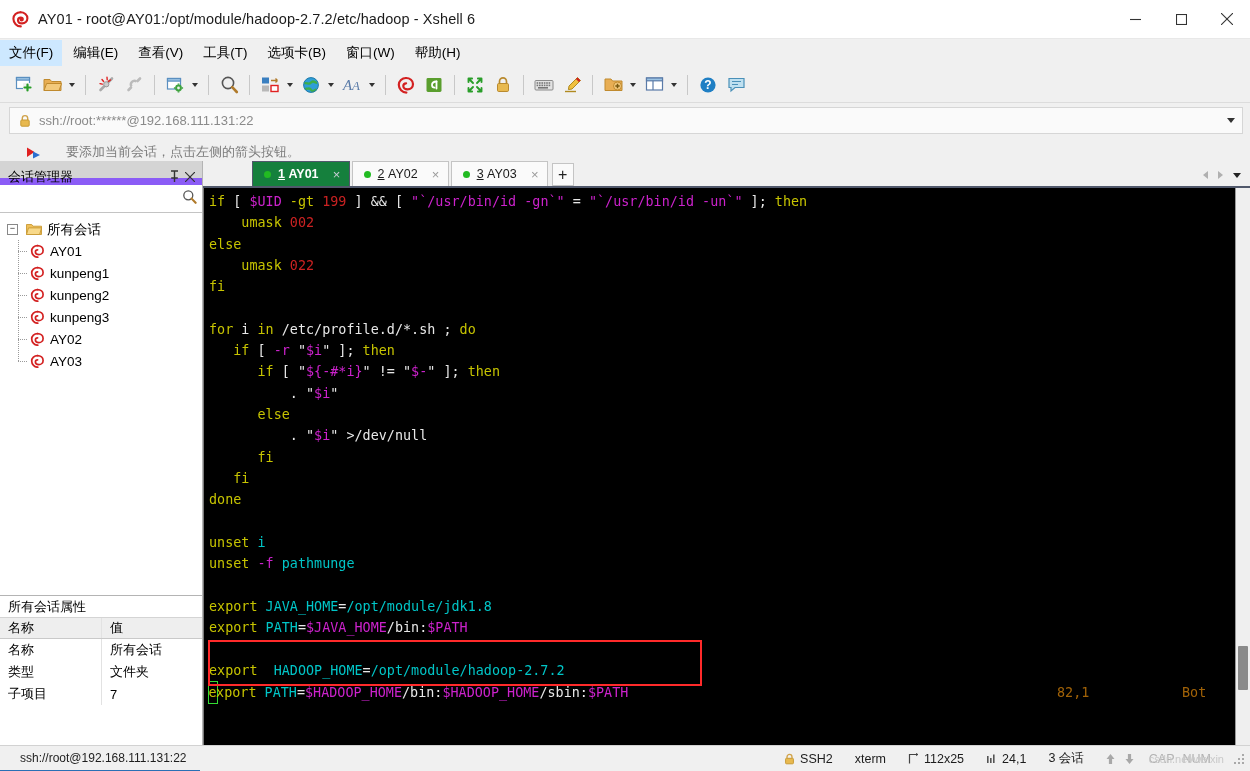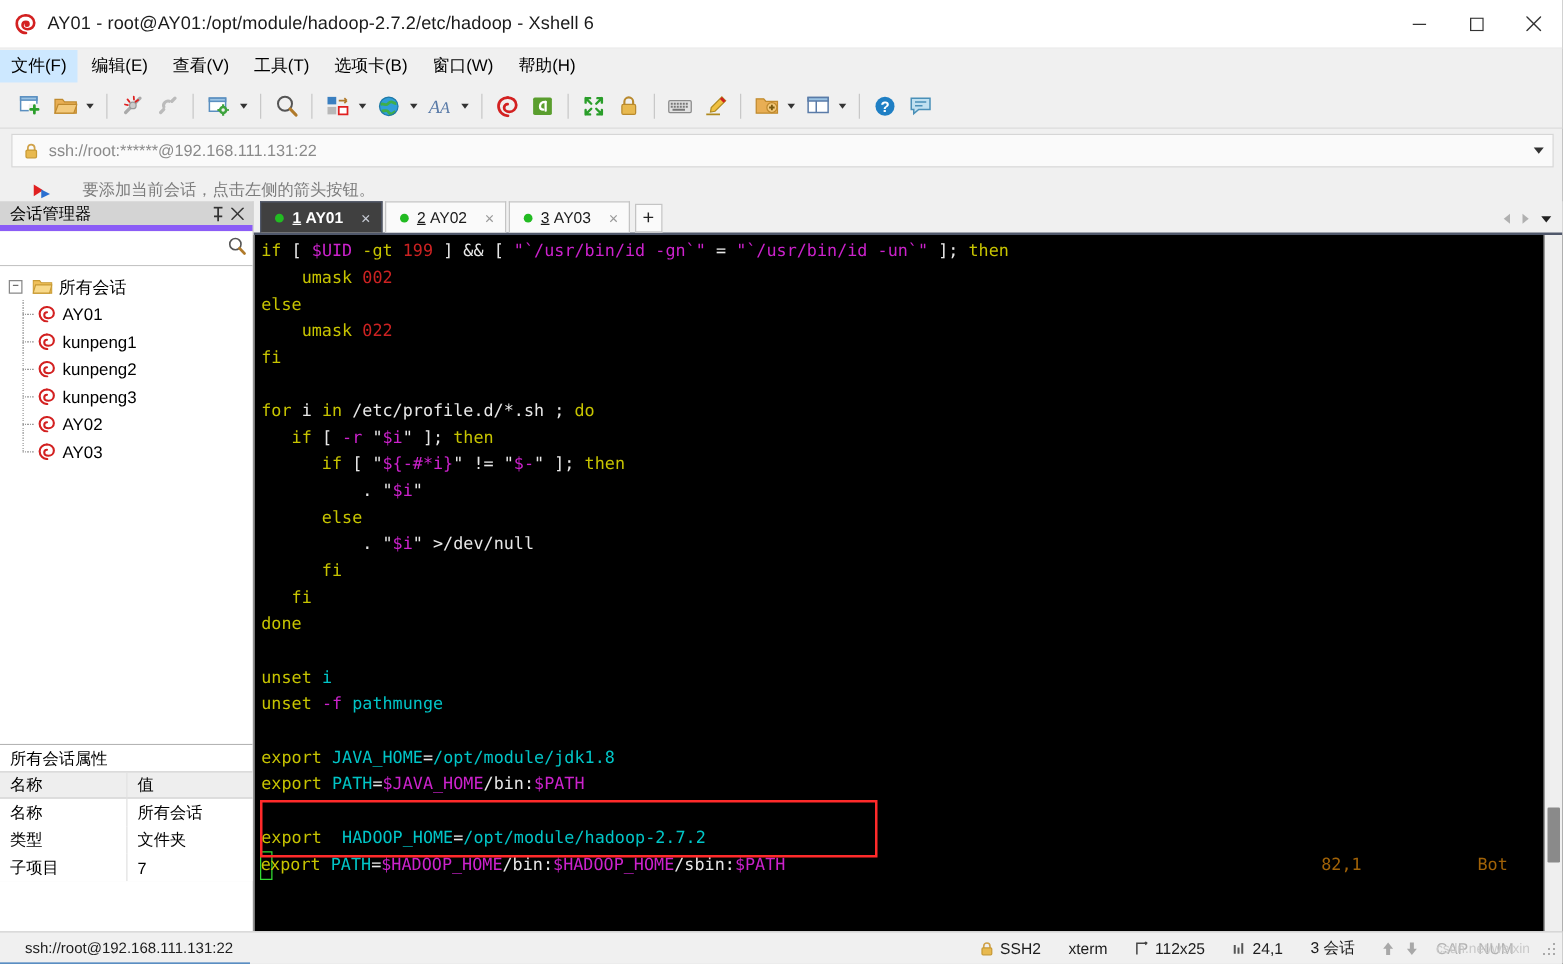--- a/index.html
+++ b/index.html
@@ -121,23 +121,23 @@
   
   .sidebar {
     width: 203px; min-width: 203px;
     display: flex; flex-direction: column;
     background: #f0f0f0;
     border-right: 1px solid #b4b4b4;
   }
   .sb-header {
     height: 24px; min-height: 24px;
     background: #d4d4d4;
-    display: flex; align-items: flex-end;
+    display: flex; align-items: center;
     padding: 14px 4px 0 8px;
-    border-bottom: 5px solid #8b5cf6;
+    border-bottom: 7px solid #8b5cf6;
   }
   .sb-title { font-size: 13px; color: #000; flex: 1; white-space: nowrap; }
   .sb-hicon {
     width: 16px; height: 18px;
     display: flex; align-items: center; justify-content: center;
     color: #3a3a3a; font-size: 13px;
   }
   .sb-search {
     height: 28px; min-height: 28px;
     background: #ffffff;
@@ -232,22 +232,23 @@
     height: 25px;
     display: flex; align-items: center;
     padding: 0 6px 0 11px;
     background: #fafafa;
     border: 1px solid #c4c4c4;
     border-bottom: none;
     margin-right: 2px;
     min-width: 92px;
   }
   .tab.active {
-    background: #404040; border-color: #50586b;
+    background: #15803d; border-color: #50586b;
     color: #fff;
+    margin-left: 44px;
   }
   .tab-dot {
     width: 7px; height: 7px; border-radius: 50%;
     background: #22bb22; margin-right: 7px;
     flex: 0 0 auto;
   }
   .tab-label { font-size: 12.5px; color: #1a1a1a; white-space: nowrap; }
   .tab.active .tab-label { color: #fff; font-weight: bold; }
   .tab-label u { text-decoration: underline; }
   .tab-close {

